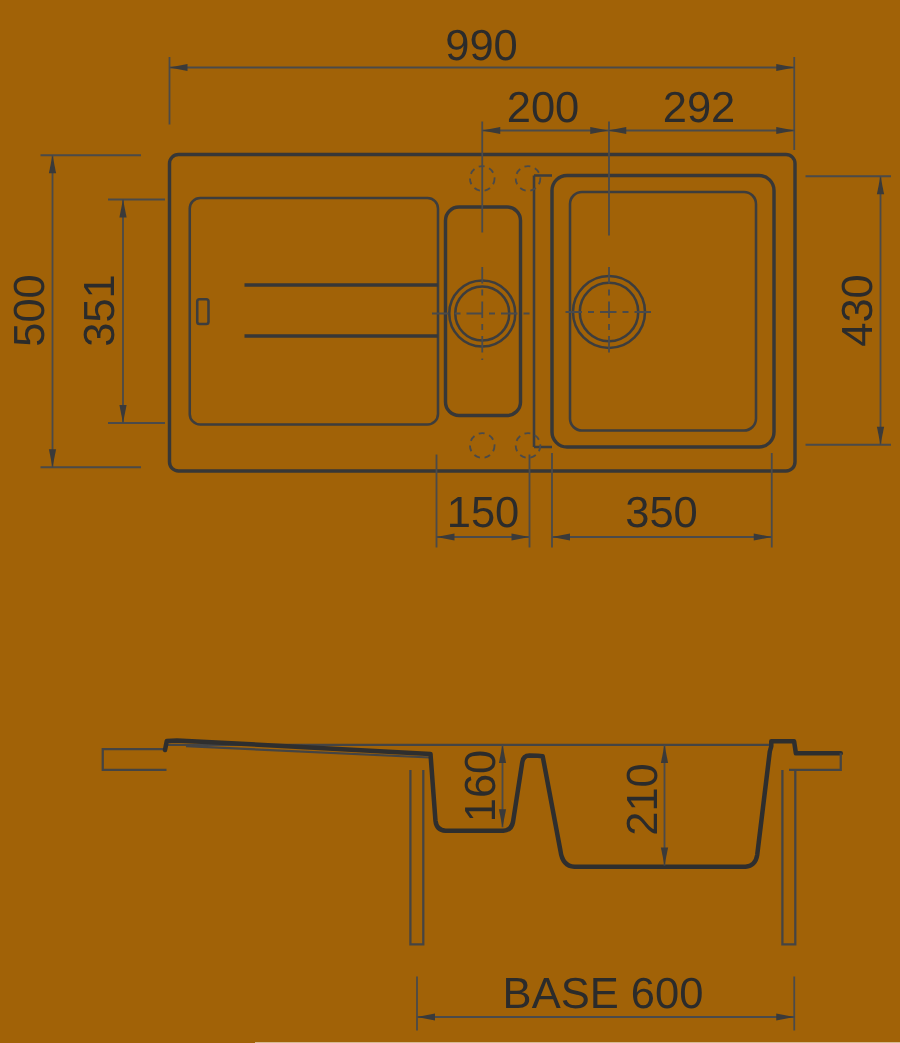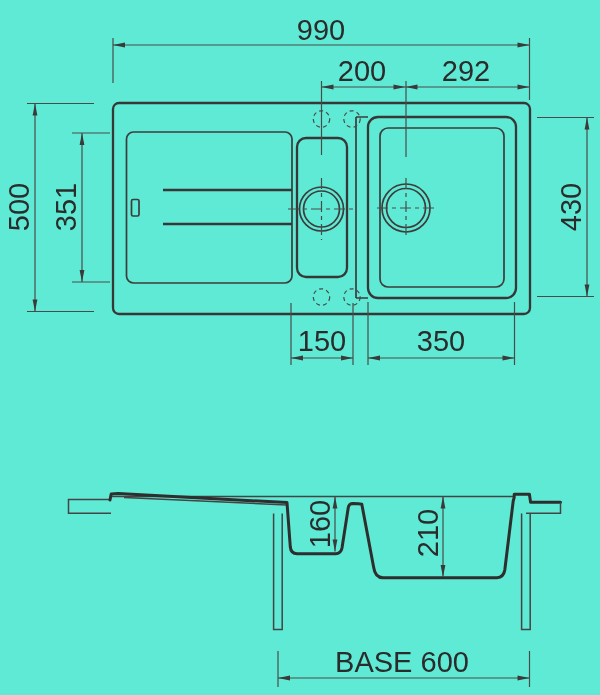--- a/index.html
+++ b/index.html
@@ -1,16 +1,16 @@
 <!DOCTYPE html>
 <html><head>
 <meta charset="utf-8">
 <style>
   html,body{margin:0;padding:0;background:#ffffff;}
-  .page{width:600px;height:695px;background:#5eead4;position:relative;font-family:"Liberation Sans",sans-serif;}
+  .page{width:600px;height:695px;background:#a16207;position:relative;font-family:"Liberation Sans",sans-serif;}
   svg{display:block;}
   .ln-thick{stroke:#2e2e2e;stroke-width:3;fill:none;stroke-linejoin:round;stroke-linecap:round;}
   .ln-med{stroke:#373737;stroke-width:2.3;fill:none;}
   .ln-med2{stroke:#3d3d3d;stroke-width:1.7;fill:none;}
   .ln-thin{stroke:#4a4a4a;stroke-width:1.2;fill:none;}
   .ln-thin2{stroke:#444;stroke-width:1.5;fill:none;}
   .dashc{stroke-dasharray:4 3.2;}
   .centerl{stroke-dasharray:11 4 4 4;}
   .dimtxt{font-family:"Liberation Sans",sans-serif;font-size:29px;fill:#2b2b2b;}
   .arrow{fill:#3a3a3a;stroke:none;}

